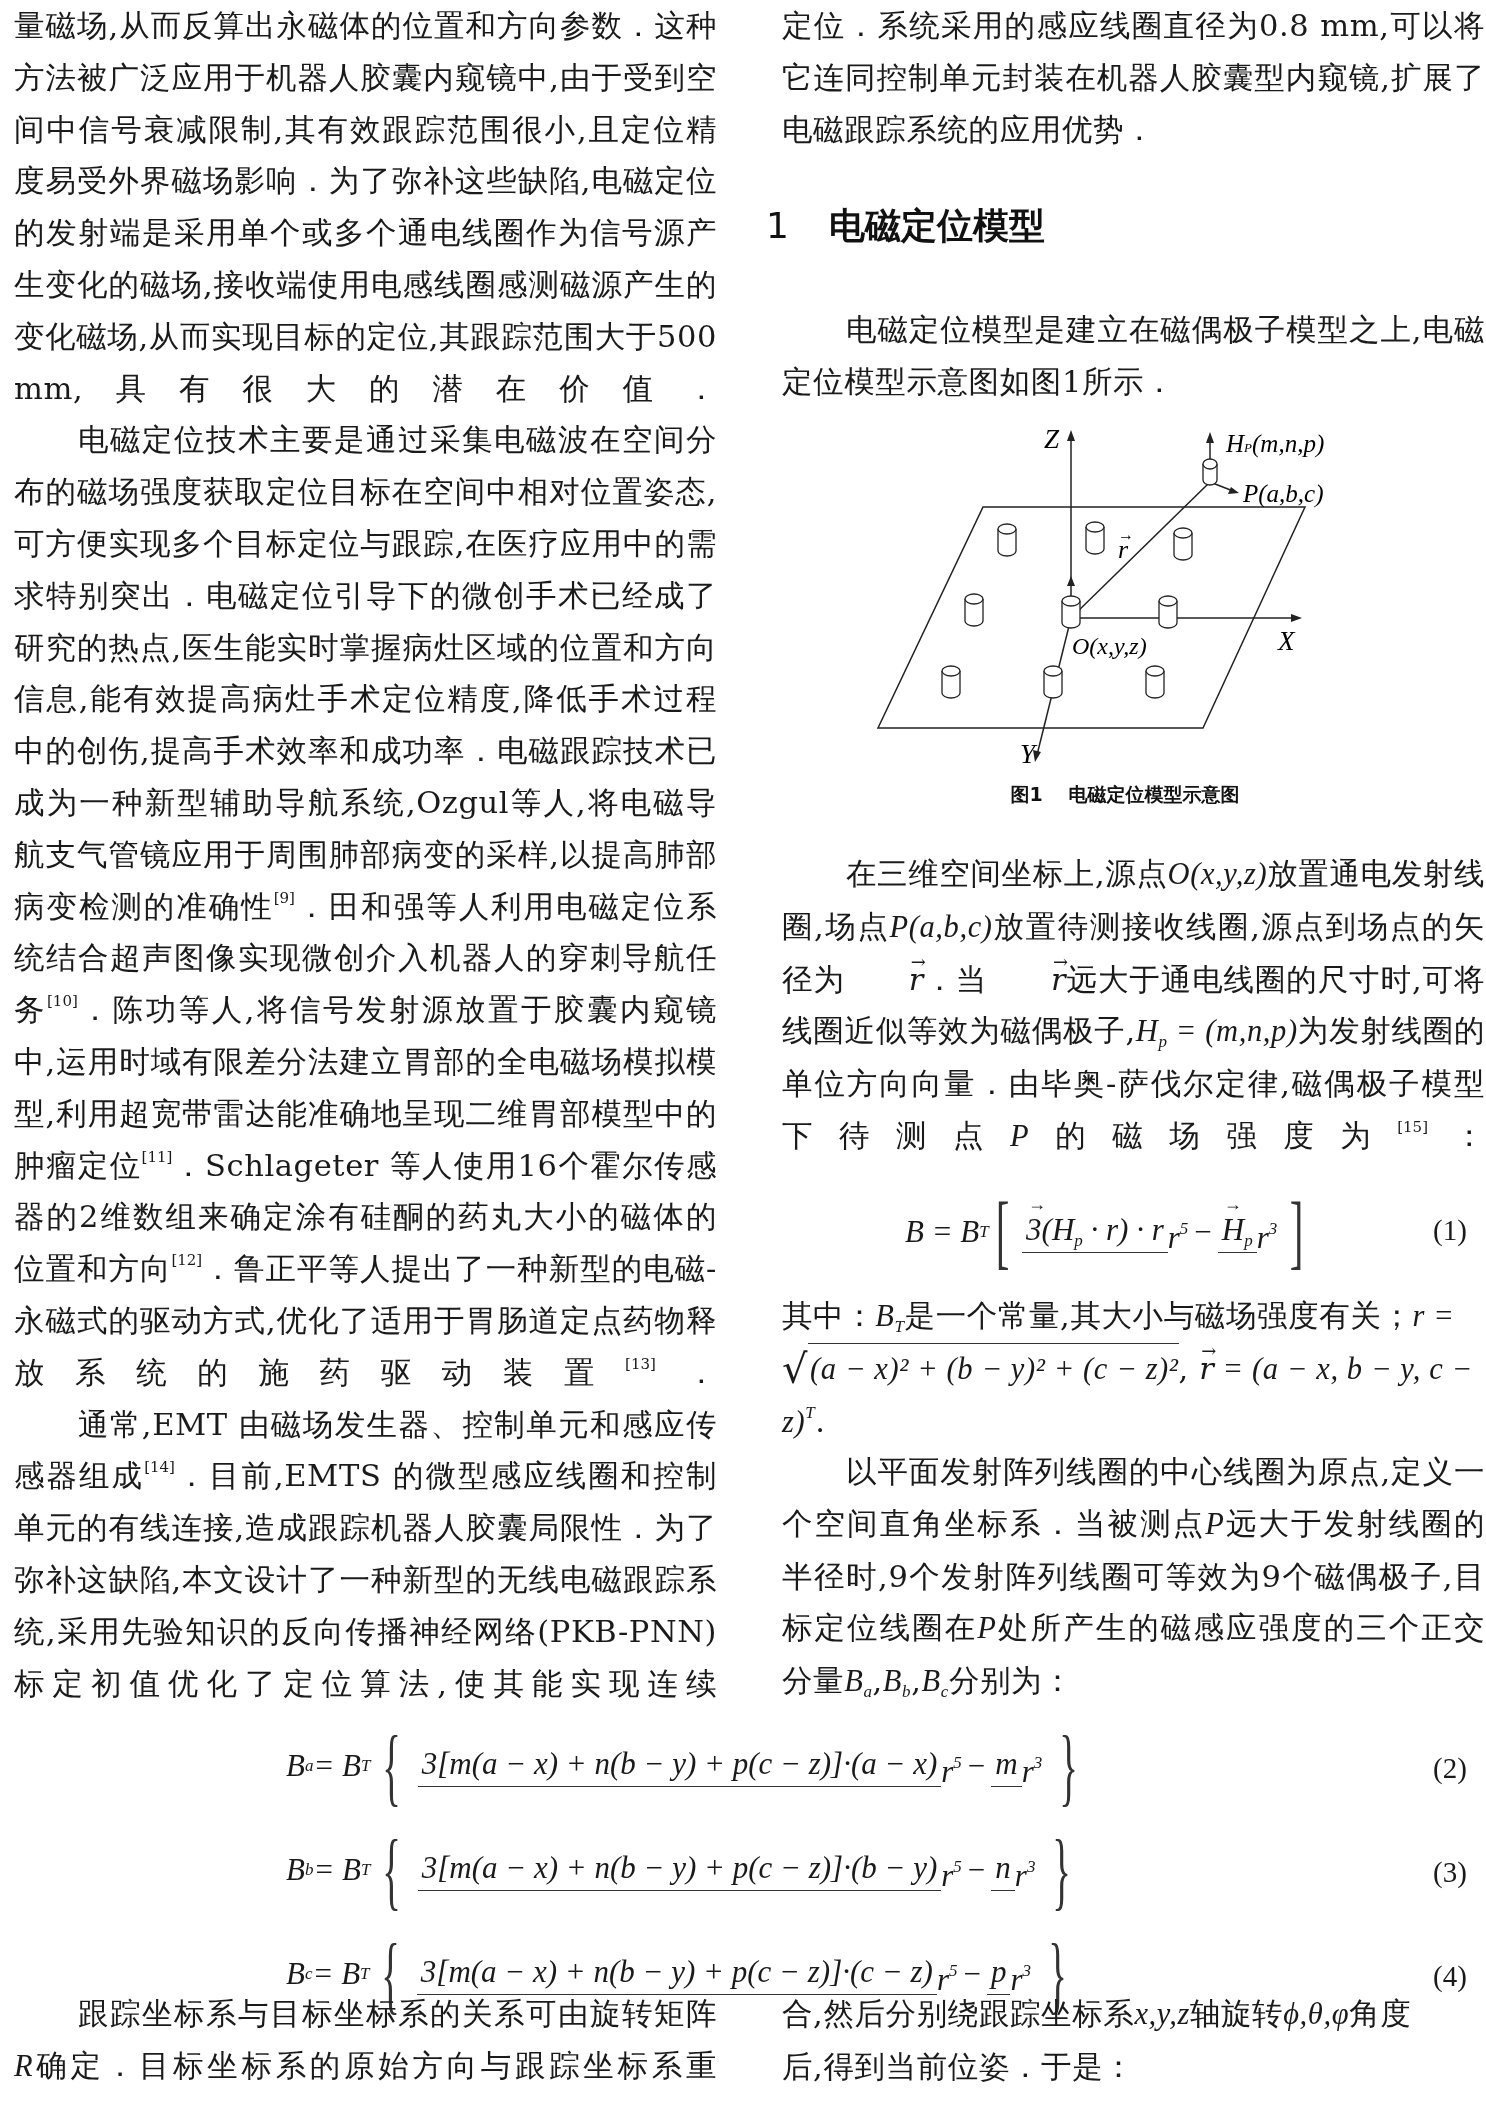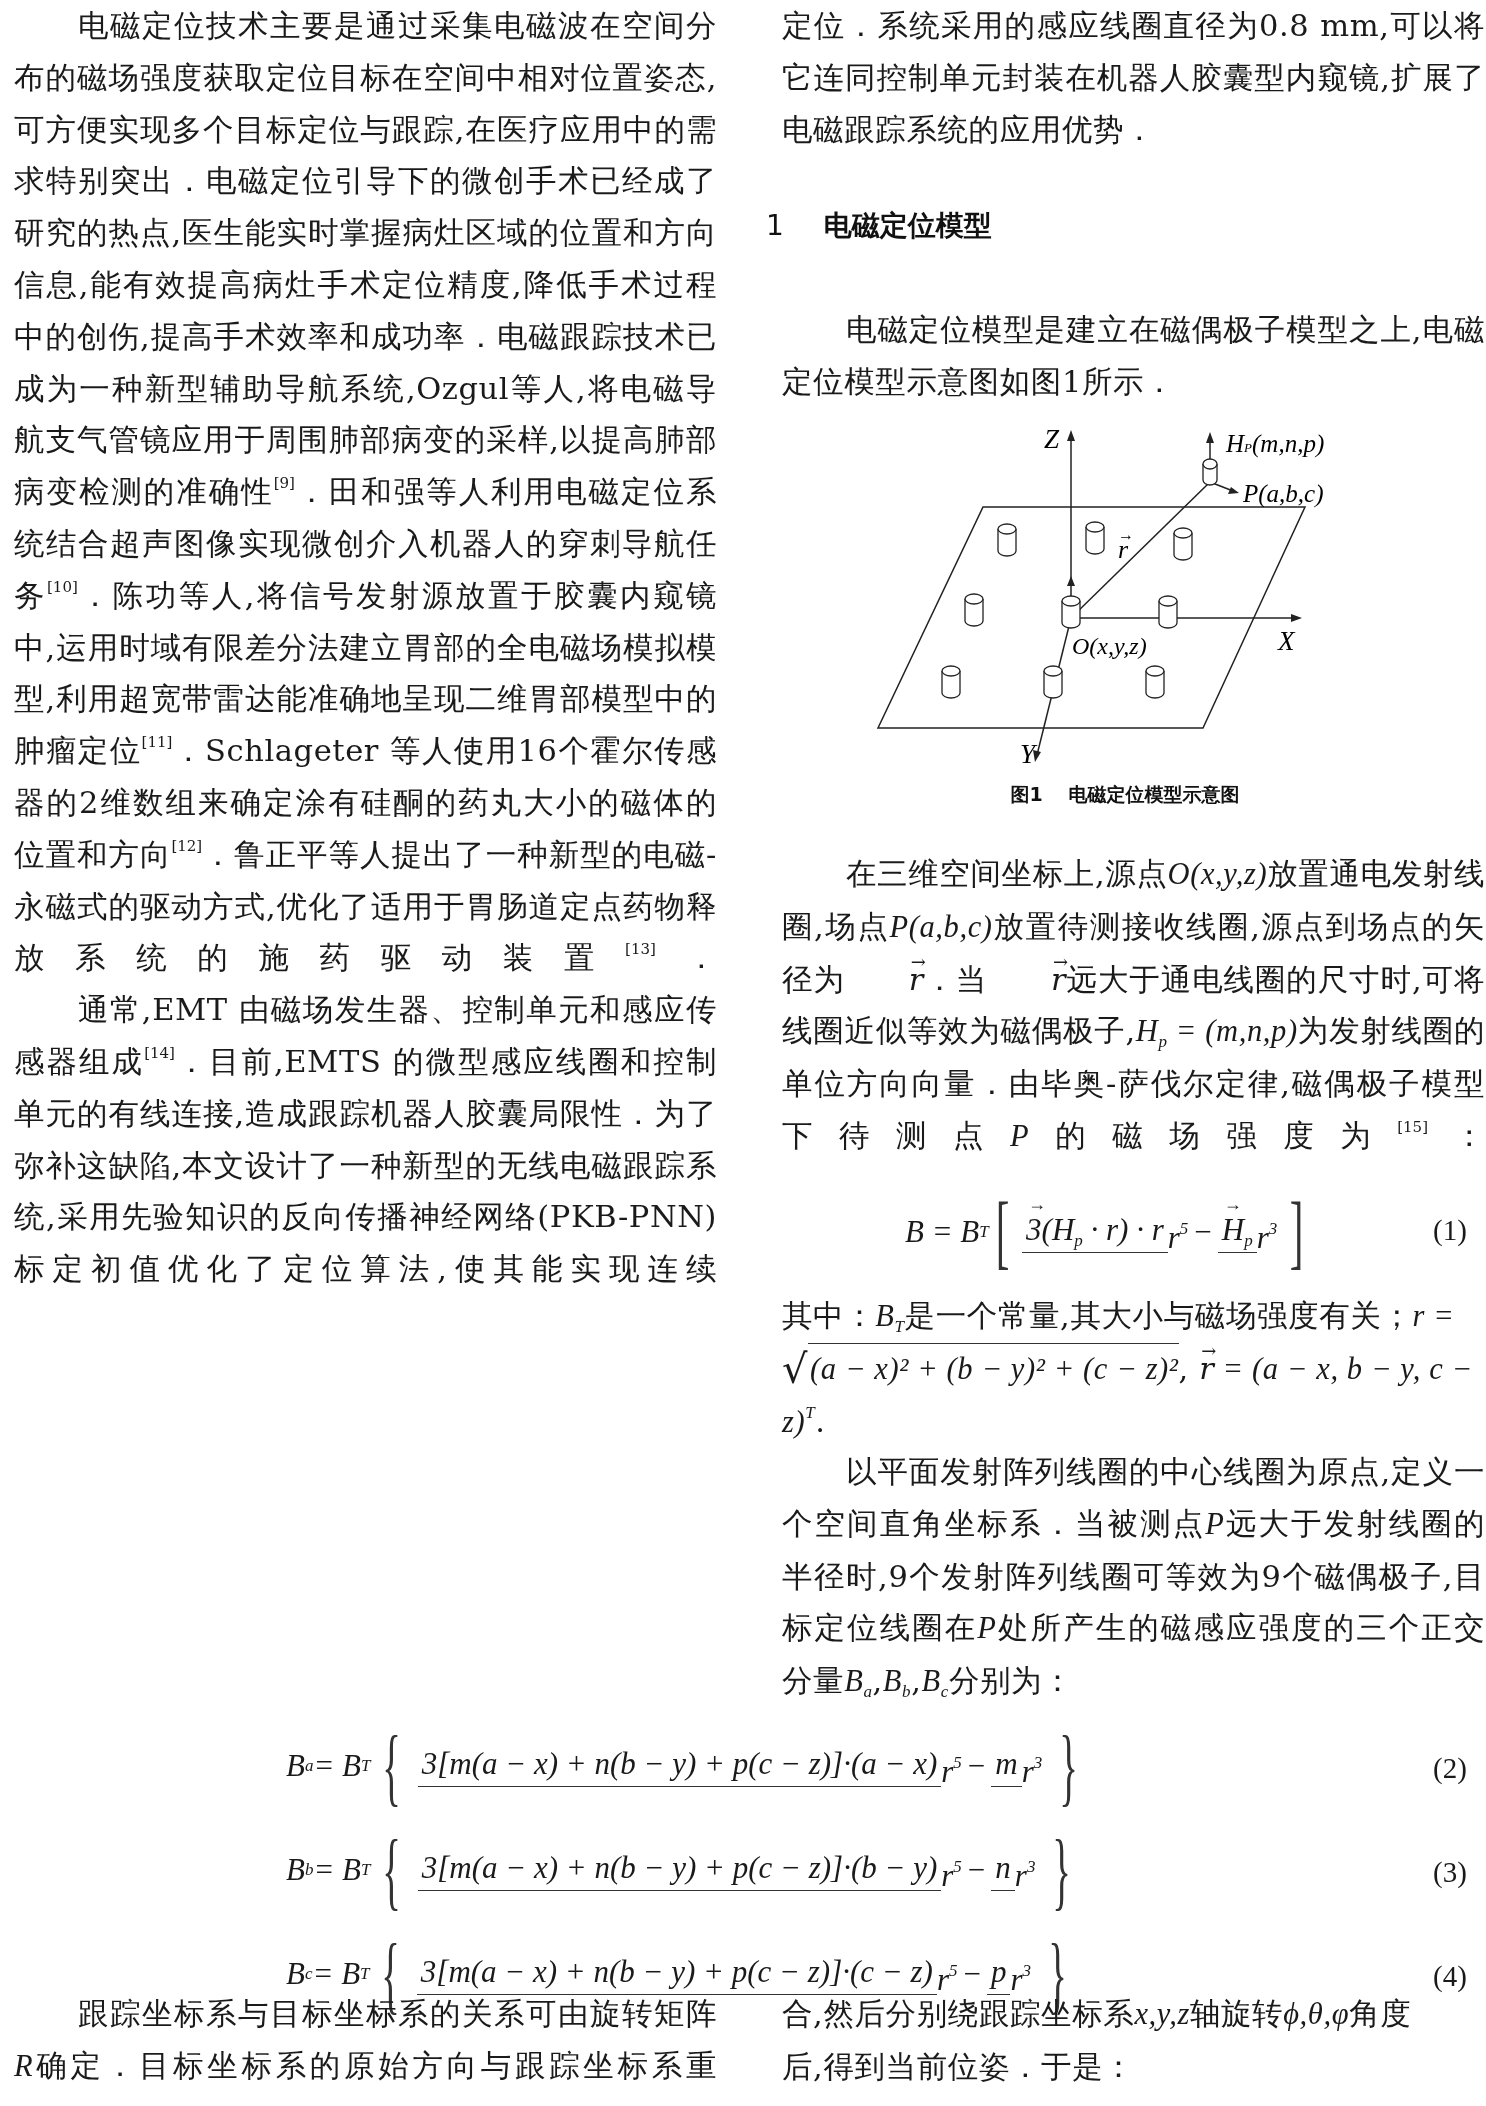--- a/index.html
+++ b/index.html
@@ -12,21 +12,21 @@
   .col-left { left: 14px; width: 703px; }
   .col-right { left: 766px; width: 703px; margin-left: 16px; }
   .para { margin: 0; text-align: justify; text-align-last: justify; }
   .para.last { text-align-last: left; }
   .indent { text-indent: 64px; }
   .ref { font-size: 15px; vertical-align: 14px; line-height: 0; letter-spacing: 0; }
   .it { font-style: italic; font-family: "Liberation Serif", serif; }
   .sub { font-size: 17px; vertical-align: -6px; line-height: 0; font-style: italic; font-family: "Liberation Serif", serif; }
   .sup { font-size: 17px; vertical-align: 14px; line-height: 0; font-style: italic; font-family: "Liberation Serif", serif; }
   .section-title {
-    position: absolute; left: 766px; top: 196px; font-size: 28px; line-height: 60px;
+    position: absolute; left: 766px; top: 196px; font-size: 36px; line-height: 60px;
     font-family: "DejaVu Sans", sans-serif; font-weight: bold; color: #111;
   }
   .section-title .num { font-weight: normal; margin-right: 40px; }
   .fig { position: absolute; left: 850px; top: 400px; width: 550px; height: 420px; }
   .fig svg text { font-family: "Liberation Serif", serif; font-style: italic; }
   .caption {
     position: absolute; left: 850px; top: 782px; width: 550px; text-align: center;
     font-family: "DejaVu Sans", sans-serif; font-weight: bold; font-size: 19px; color: #111;
   }
   .caption .gap { display: inline-block; width: 26px; }
@@ -43,20 +43,21 @@
   .eqnum { position: absolute; font-family: "Liberation Serif", serif; font-size: 29px; color: #1a1a1a; }
   .vec { position: relative; display: inline-block; font-style: italic; }
   .vec::before { content: "\2192"; position: absolute; top: -18px; left: 2px; font-size: 18px; font-style: normal; }
   .sqrt { display: inline-block; border-top: 1.5px solid #333; padding-left: 2px; font-family: Liberation Serif, serif; }
   .sqrt-sign { font-size: 40px; line-height: 0; vertical-align: -4px; }
 </style>
 </head>
 <body>
 
 <div class="col col-left">
+  <p class="para">量磁场,从而反算出永磁体的位置和方向参数．这种方法被广泛应用于机器人胶囊内窥镜中,由于受到空间中信号衰减限制,其有效跟踪范围很小,且定位精度易受外界磁场影响．为了弥补这些缺陷,电磁定位的发射端是采用单个或多个通电线圈作为信号源产生变化的磁场,接收端使用电感线圈感测磁源产生的变化磁场,从而实现目标的定位,其跟踪范围大于500 mm,具有很大的潜在价值．</p>
   <p class="para indent"><span>电磁定位技术主要是通过采集电磁波在空间分布的磁场强度获取定位目标在空间中相对位置姿态,可方便实现多个目标定位与跟踪,在医疗应用中的需求特别突出．电磁定位引导下的微创手术已经成了研究的热点,医生能实时掌握病灶区域的位置和方向信息,能有效提高病灶手术定位精度,降低手术过程中的创伤,提高手术效率和成功率．电磁跟踪技术已成为一种新型辅助导航系统,Ozgul等人,将电磁导航支气管镜应用于周围肺部病变的采样,以提高肺部病变检测的准确性</span><sup class="ref">[9]</sup><span>．田和强等人利用电磁定位系统结合超声图像实现微创介入机器人的穿刺导航任务</span><sup class="ref">[10]</sup><span>．陈功等人,将信号发射源放置于胶囊内窥镜中,运用时域有限差分法建立胃部的全电磁场模拟模型,利用超宽带雷达能准确地呈现二维胃部模型中的肿瘤定位</span><sup class="ref">[11]</sup><span>．Schlageter 等人使用16个霍尔传感器的2维数组来确定涂有硅酮的药丸大小的磁体的位置和方向</span><sup class="ref">[12]</sup><span>．鲁正平等人提出了一种新型的电磁-永磁式的驱动方式,优化了适用于胃肠道定点药物释放系统的施药驱动装置</span><sup class="ref">[13]</sup><span>．</span></p>
   <p class="para indent"><span>通常,EMT 由磁场发生器、控制单元和感应传感器组成</span><sup class="ref">[14]</sup><span>．目前,EMTS 的微型感应线圈和控制单元的有线连接,造成跟踪机器人胶囊局限性．为了弥补这缺陷,本文设计了一种新型的无线电磁跟踪系统,采用先验知识的反向传播神经网络(PKB-PNN)标定初值优化了定位算法,使其能实现连续</span></p>
 </div>
 
 <div class="col col-right">
   <p class="para last">定位．系统采用的感应线圈直径为0.8 mm,可以将它连同控制单元封装在机器人胶囊型内窥镜,扩展了电磁跟踪系统的应用优势．</p>
 </div>
 
 <div class="section-title">
   <span class="num">1</span><span>电磁定位模型</span>

